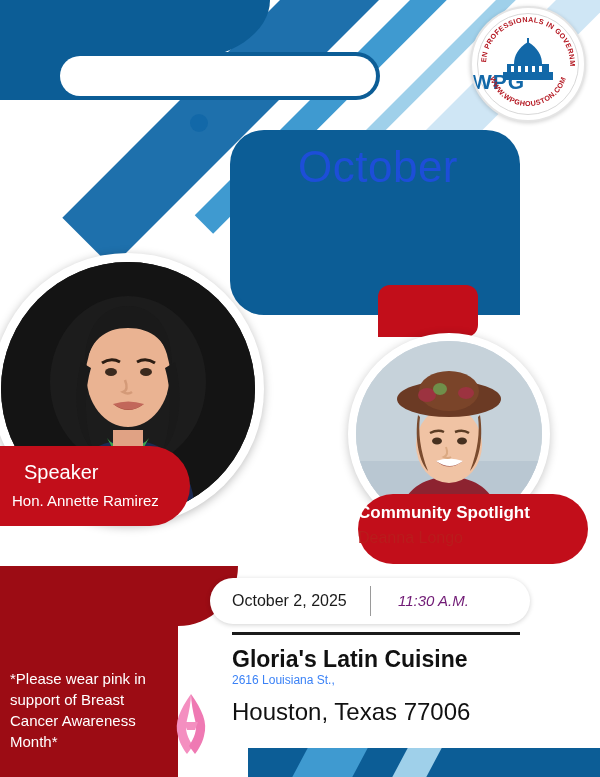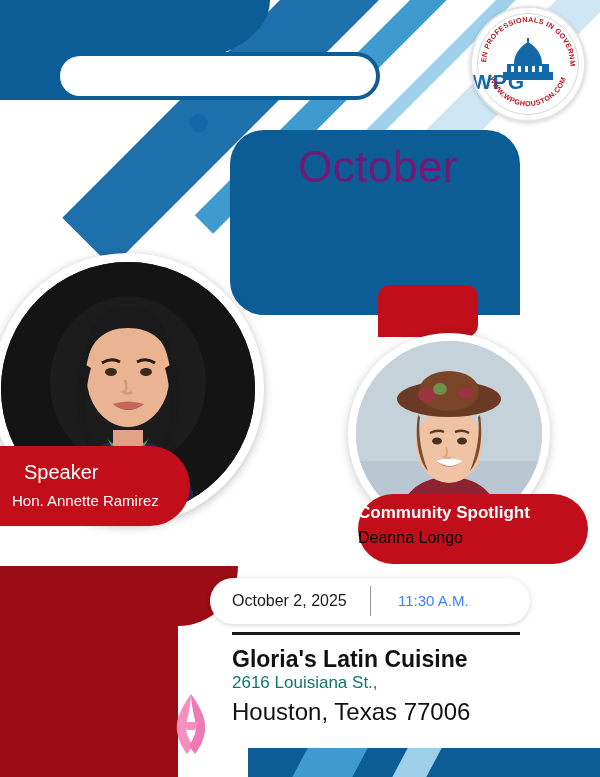--- a/index.html
+++ b/index.html
@@ -149,21 +149,21 @@
     top: 285px; left: 378px;
     width: 100px; height: 52px;
     background: #c20e1a;
     border-radius: 12px 12px 12px 0;
   }
   .title-october {
     position: absolute;
     top: 142px; left: 248px;
     width: 260px;
     text-align: center;
-    color: #701a75;
+    color: #1d4ed8;
     font-size: 44px;
     font-weight: normal;
     letter-spacing: 0.5px;
   }
   .title-luncheon {
     position: absolute;
     top: 192px; left: 222px;
     width: 300px;
     text-align: center;
     color: #ffffff;
@@ -243,21 +243,21 @@
     text-align: left;
     color: #ffffff;
     font-size: 17px;
     font-weight: bold;
   }
   .spot-name {
     position: absolute;
     top: 529px; left: 358px;
     width: 210px;
     text-align: left;
-    color: #000000;
+    color: #b91c1c;
     font-size: 16px;
   }
 
   
   .bottom-panel {
     position: absolute;
     left: 0; top: 566px;
     width: 600px; height: 211px;
     background: #9c0c14;
   }
@@ -291,42 +291,43 @@
   }
   .pill-divider {
     position: absolute;
     top: 586px; left: 370px;
     width: 1px; height: 30px;
     background: #9a9a9a;
   }
   .time-text {
     position: absolute;
     top: 592px; left: 398px;
-    color: #3b82f6;
+    color: #701a75;
     font-size: 15px;
+    font-style: italic;
   }
 
   .addr-rule {
     position: absolute;
     top: 632px; left: 232px;
     width: 288px; height: 3px;
     background: #1b1b1b;
   }
   .venue {
     position: absolute;
     top: 646px; left: 232px;
     font-size: 23px;
     font-weight: bold;
     color: #111111;
   }
   .addr1 {
     position: absolute;
     top: 673px; left: 232px;
-    font-size: 17px;
-    color: #0f766e;
+    font-size: 12px;
+    color: #3b82f6;
   }
   .addr2 {
     position: absolute;
     top: 698px; left: 232px;
     font-size: 24px;
     color: #111111;
   }
 
   .note {
     position: absolute;
@@ -482,20 +483,21 @@
   <div class="datetime-pill"></div>
   <div class="date-text">October 2, 2025</div>
   <div class="pill-divider"></div>
   <div class="time-text">11:30 A.M.</div>
 
   <div class="addr-rule"></div>
   <div class="venue">Gloria's Latin Cuisine</div>
   <div class="addr1">2616 Louisiana St.,</div>
   <div class="addr2">Houston, Texas 77006</div>
 
+  <div class="note">*Please wear pink in support of Breast Cancer Awareness Month*</div>
 
   <svg class="ribbon" viewBox="0 0 46 68">
     <path d="M23 6 C12 22 6 34 10 48 C12 56 16 62 19 66 L25 58 C20 50 16 42 19 32 C21 24 23 14 23 6 Z" fill="#f48fc0"></path>
     <path d="M23 6 C34 22 40 34 36 48 C34 56 30 62 27 66 L21 58 C26 50 30 42 27 32 C25 24 23 14 23 6 Z" fill="#ef79b3"></path>
     <path d="M16 34 L30 34 L27 42 L19 42 Z" fill="#f48fc0"></path>
   </svg>
 
   <div class="bottom-stripe-a"></div>
   <div class="bottom-stripe-b"></div>
   <div class="bottom-stripe-c"></div>

